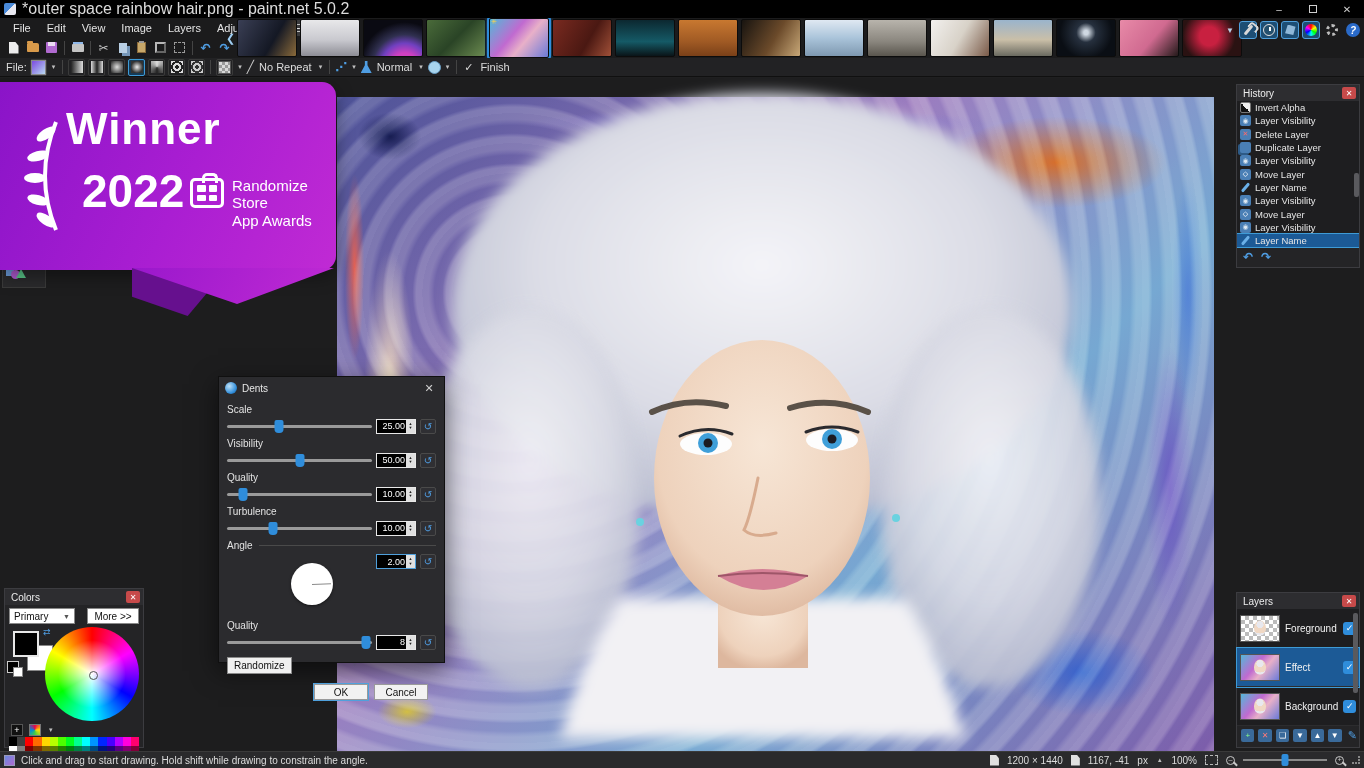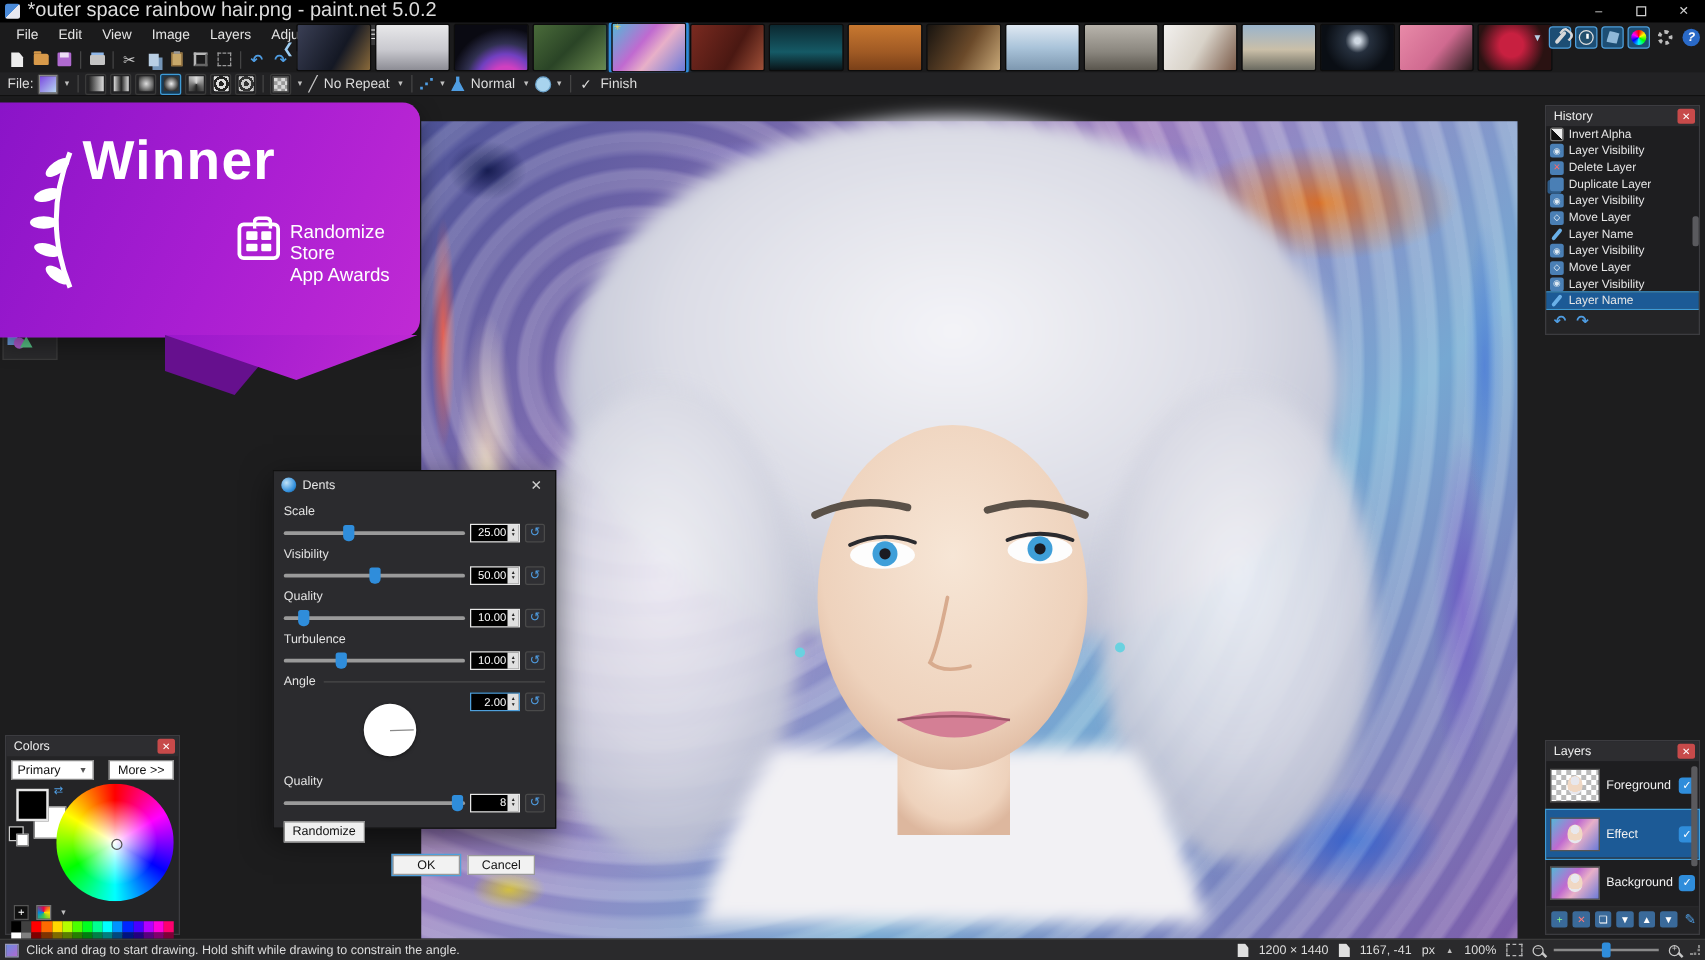--- a/index.html
+++ b/index.html
@@ -445,20 +445,21 @@
         <path d="M34,6 Q12,60 34,114" stroke="#fff" stroke-width="4" fill="none"></path>
         <g fill="#fff">
           <ellipse cx="24" cy="18" rx="11" ry="5" transform="rotate(-35 24 18)"></ellipse>
           <ellipse cx="16" cy="40" rx="11" ry="5" transform="rotate(-15 16 40)"></ellipse>
           <ellipse cx="13" cy="62" rx="11" ry="5"></ellipse>
           <ellipse cx="16" cy="84" rx="11" ry="5" transform="rotate(15 16 84)"></ellipse>
           <ellipse cx="24" cy="104" rx="11" ry="5" transform="rotate(35 24 104)"></ellipse>
         </g>
       </svg>
       <div class="badge-winner">Winner</div>
+      <div class="badge-year">2022</div>
       <div class="store-ic">
           <i></i>
           <i></i>
           <i></i>
           <i></i>
         </div>
       <div class="badge-org">
         <div>Randomize Store</div>
         <div>App Awards</div>
       </div>

